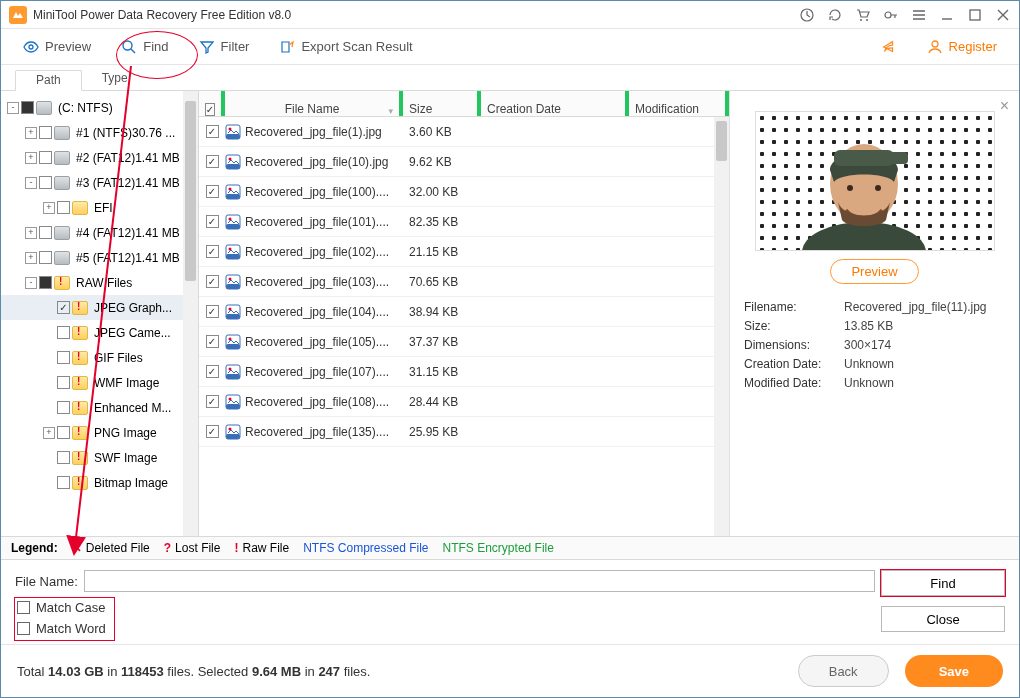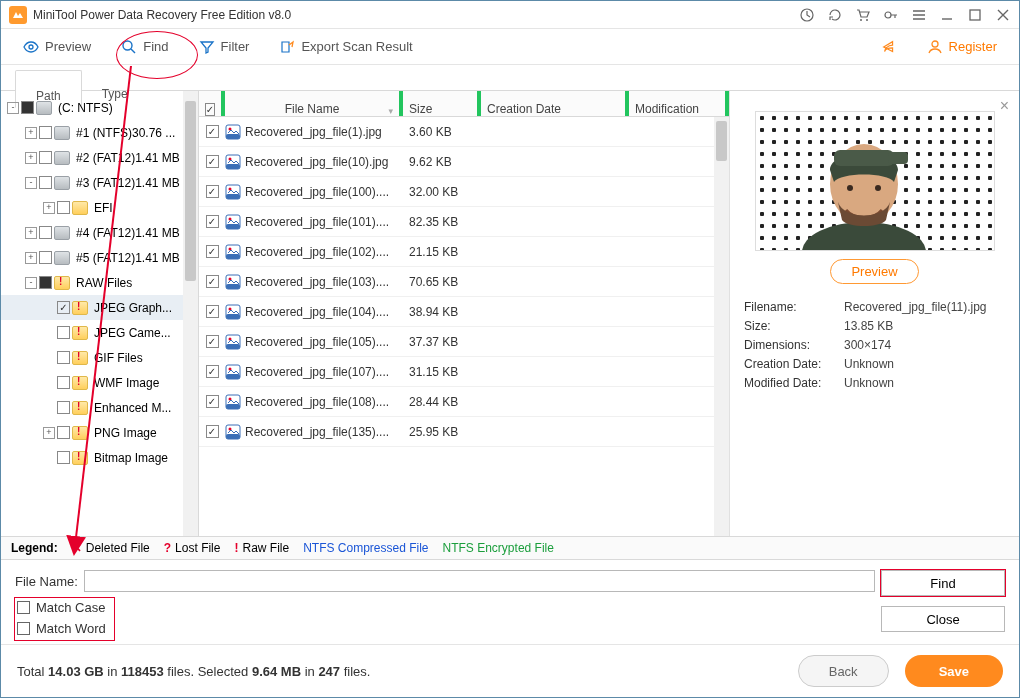--- a/index.html
+++ b/index.html
@@ -13,21 +13,21 @@
   .tb-ic { width:16px; height:16px; display:inline-flex; align-items:center; justify-content:center; color:#666; cursor:pointer; }
   
   .toolbar { height:36px; display:flex; align-items:center; padding:0 16px; gap:18px; border-bottom:1px solid #e5e5e5; }
   .tool-btn { display:flex; align-items:center; gap:6px; font-size:13px; color:#555; cursor:pointer; padding:4px 6px; }
   .tool-btn svg { width:16px; height:16px; }
   .tool-find-highlight { position:absolute; left:115px; top:30px; width:82px; height:48px; border:1.5px solid #e4002b; border-radius:50%; pointer-events:none; z-index:5; }
   .toolbar-spacer { flex:1; }
   .register { color:#ff7a00; }
   
   .tabs { display:flex; padding-left:14px; border-bottom:1px solid #d9d9d9; height:22px; margin-top:4px; }
-  .tab { font-size:12px; padding:18px 20px; color:#555; cursor:pointer; }
+  .tab { font-size:12px; padding:2px 20px; color:#555; cursor:pointer; }
   .tab.active { border:1px solid #d9d9d9; border-bottom:1px solid #fff; background:#fff; border-radius:2px 2px 0 0; position:relative; top:1px;}
   
   .main { flex:1; display:flex; overflow:hidden; }
   
   .tree { width:198px; border-right:1px solid #d9d9d9; overflow:auto; font-size:12px; position:relative; padding-top:4px;}
   .tree-row { display:flex; align-items:center; height:25px; gap:2px; white-space:nowrap; padding-right:4px;}
   .expander { width:12px; height:12px; display:inline-flex; align-items:center; justify-content:center; border:1px solid #999; font-size:9px; line-height:9px; color:#555; cursor:pointer; }
   .expander.none { border:none; }
   .tree-check { width:13px; height:13px; border:1px solid #888; display:inline-flex; align-items:center; justify-content:center; cursor:pointer; font-size:10px;}
   .tree-check.filled { background:#333; }
@@ -293,20 +293,26 @@
           <span class="expander none"></span>
           <span class="tree-check "></span>
           <span class="dicon folder-red"></span>
           <span style="margin-left: 4px;">Enhanced M...</span>
         </div>
         <div class="tree-row" style="padding-left: 42px;">
           <span class="expander">+</span>
           <span class="tree-check "></span>
           <span class="dicon folder-red"></span>
           <span style="margin-left: 4px;">PNG Image</span>
+        </div>
+        <div class="tree-row" style="padding-left: 42px;">
+          <span class="expander none"></span>
+          <span class="tree-check "></span>
+          <span class="dicon folder-red"></span>
+          <span style="margin-left: 4px;">SWF Image</span>
         </div>
         <div class="tree-row" style="padding-left: 42px;">
           <span class="expander none"></span>
           <span class="tree-check "></span>
           <span class="dicon folder-red"></span>
           <span style="margin-left: 4px;">Bitmap Image</span>
         </div>
         <div class="scroll-y">
           <div class="scroll-thumb" style="top:10px;height:180px;"></div>
         </div>

